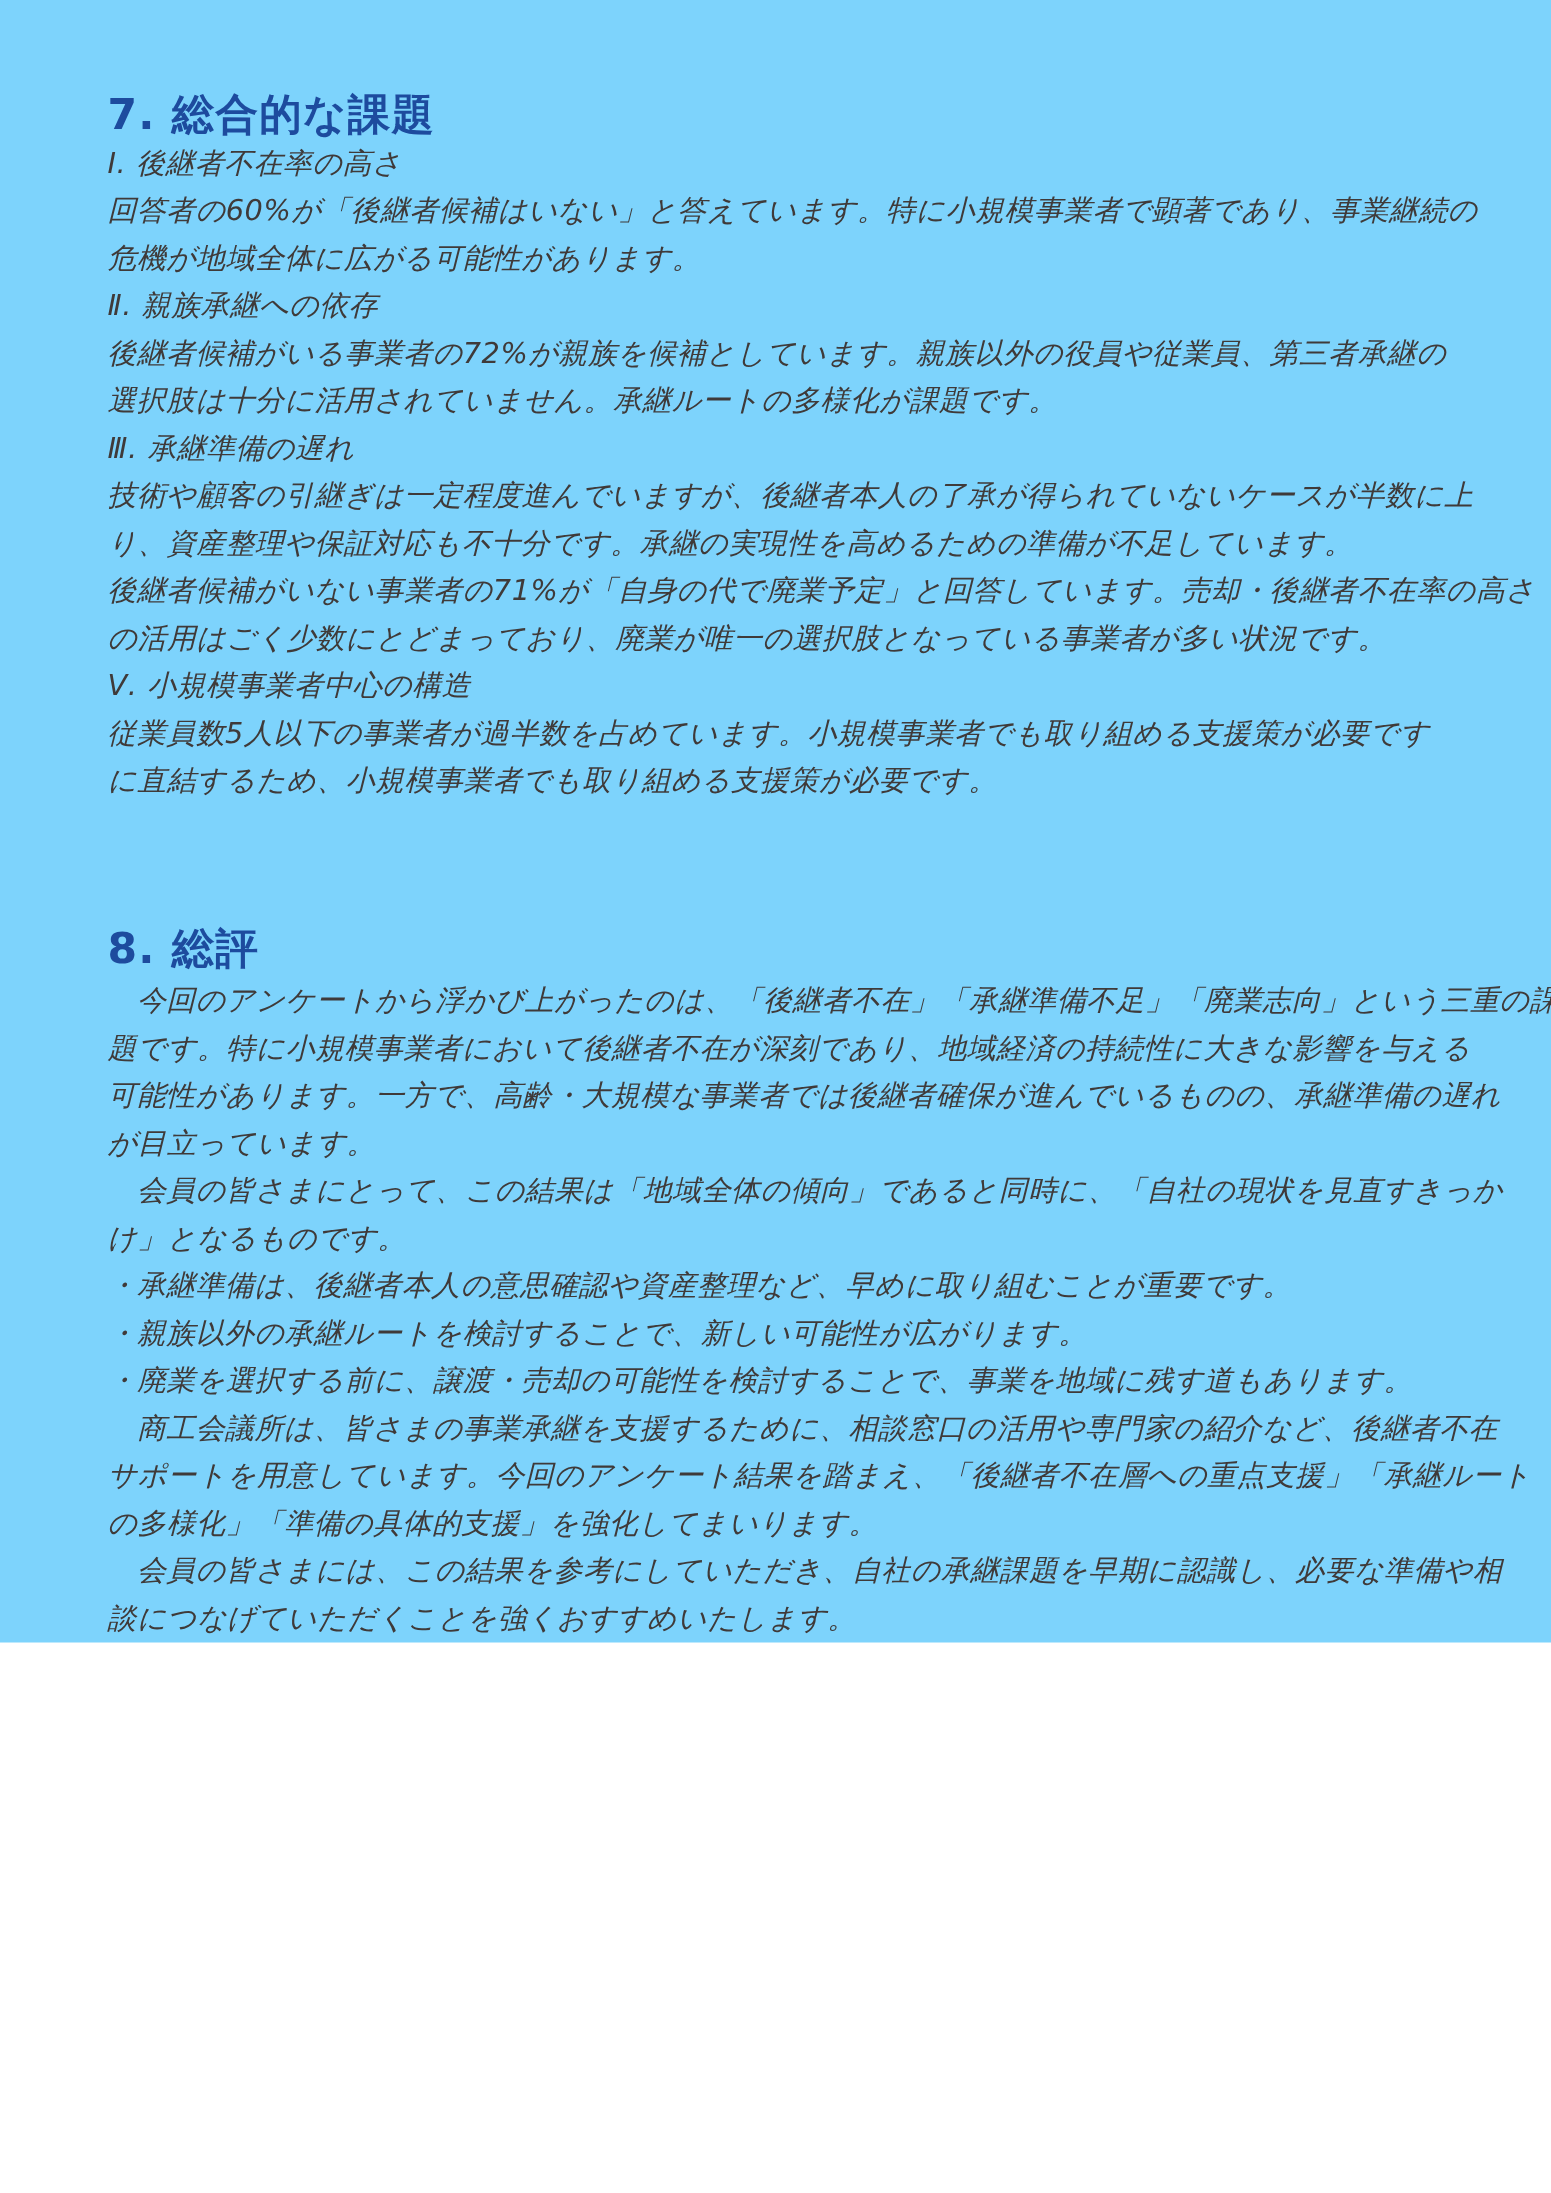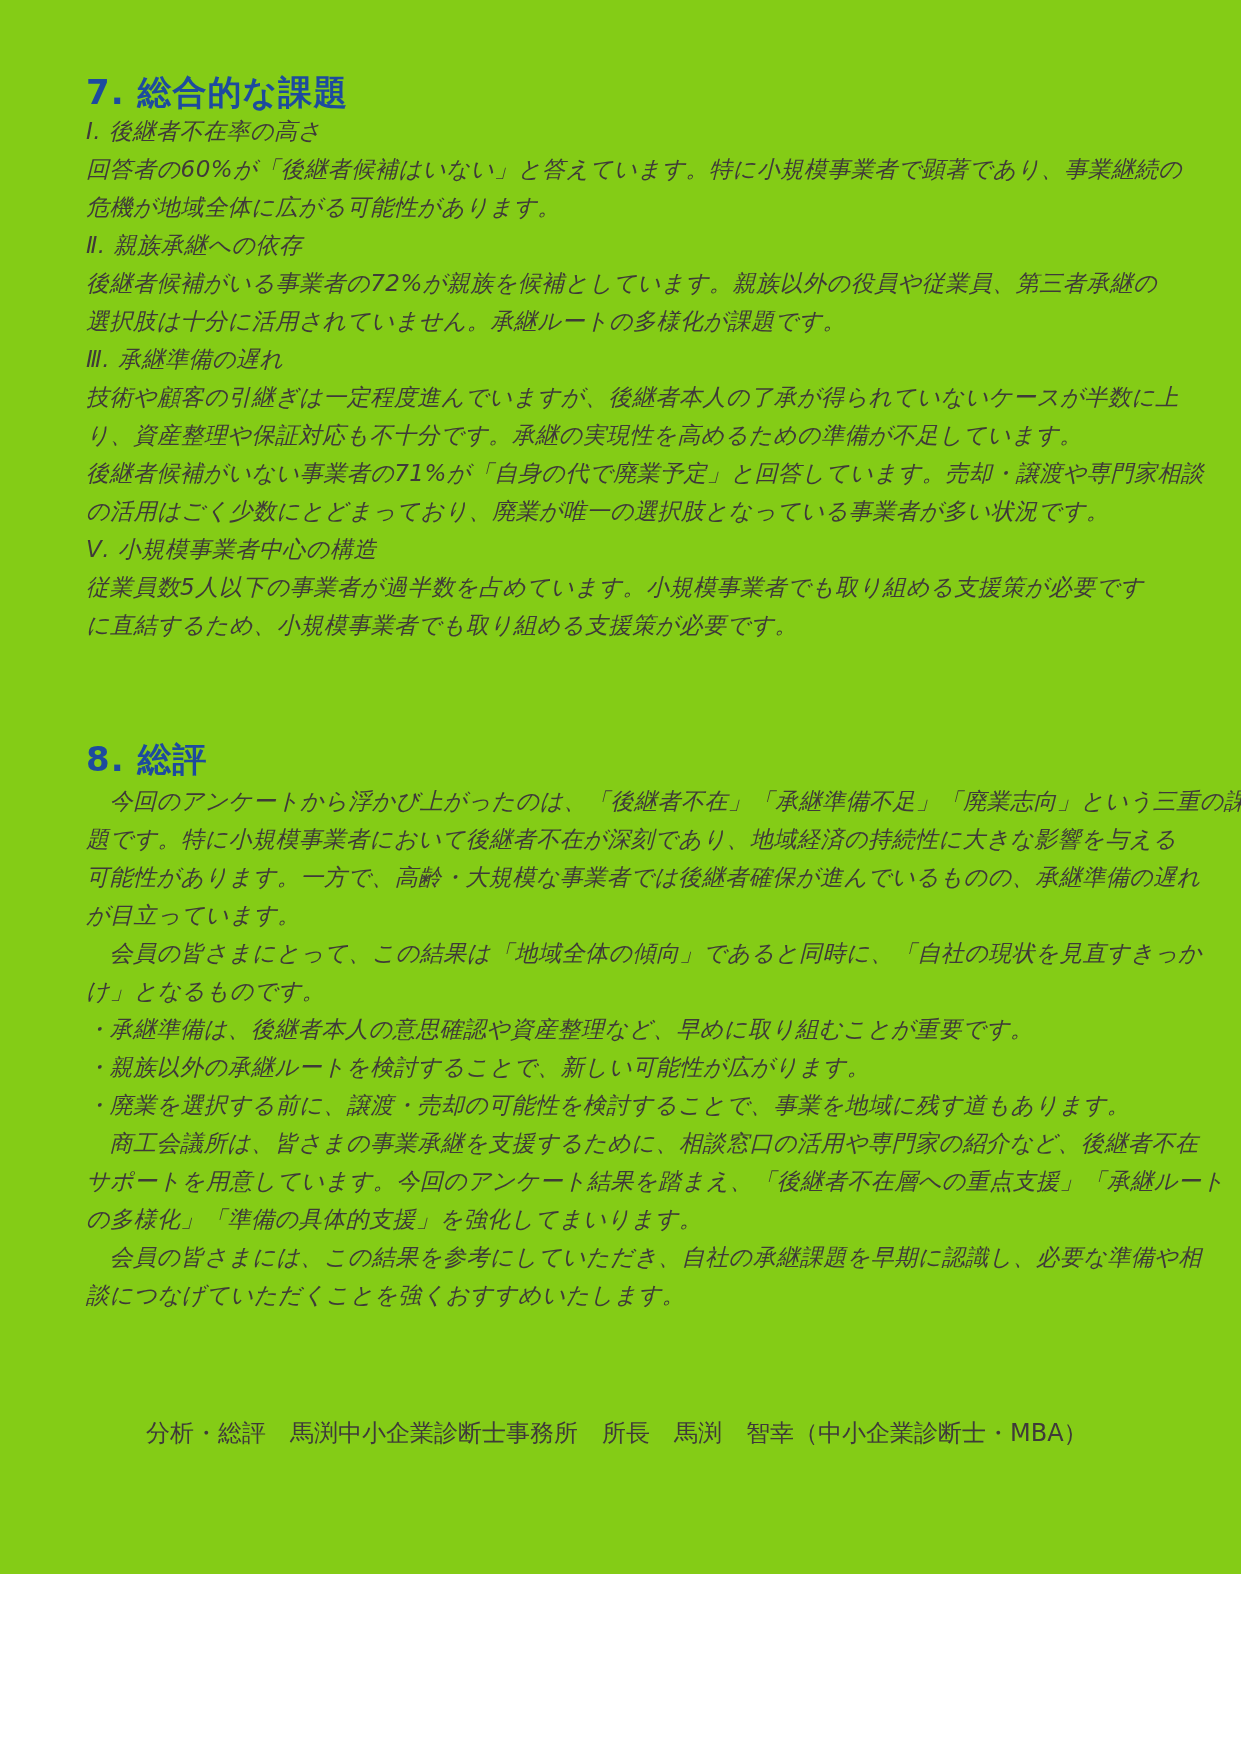--- a/index.html
+++ b/index.html
@@ -8,22 +8,22 @@
     --pagenum-color:#251e1c;
   }
   html,body{margin:0;padding:0;}
   body{
     width:1241px;height:1754px;
     background:#ffffff;
     font-family:"DejaVu Sans","Liberation Sans",sans-serif;
   }
   .page{
     position:relative;
-    width:1241px;height:1574px;
-    background:#84cc16;
+    width:1241px;height:1314px;
+    background:#7dd3fc;
     overflow:hidden;
   }
   .content{
     position:absolute;
     left:86px;top:0;
     width:1080px;
   }
   .section-heading{
     margin:0;
     font-size:34px;
@@ -71,21 +71,21 @@
       <div class="section-body">
           <div class="text-line">Ⅰ. 後継者不在率の高さ</div>
           <div class="text-line">回答者の60%が「後継者候補はいない」と答えています。特に小規模事業者で顕著であり、事業継続の</div>
           <div class="text-line">危機が地域全体に広がる可能性があります。</div>
           <div class="text-line">Ⅱ. 親族承継への依存</div>
           <div class="text-line">後継者候補がいる事業者の72%が親族を候補としています。親族以外の役員や従業員、第三者承継の</div>
           <div class="text-line">選択肢は十分に活用されていません。承継ルートの多様化が課題です。</div>
           <div class="text-line">Ⅲ. 承継準備の遅れ</div>
           <div class="text-line">技術や顧客の引継ぎは一定程度進んでいますが、後継者本人の了承が得られていないケースが半数に上</div>
           <div class="text-line">り、資産整理や保証対応も不十分です。承継の実現性を高めるための準備が不足しています。</div>
-          <div class="text-line">後継者候補がいない事業者の71%が「自身の代で廃業予定」と回答しています。売却・譲渡や専門家相談</div>
+          <div class="text-line">後継者候補がいない事業者の71%が「自身の代で廃業予定」と回答しています。売却・後継者不在率の高さ</div>
           <div class="text-line">の活用はごく少数にとどまっており、廃業が唯一の選択肢となっている事業者が多い状況です。</div>
           <div class="text-line">Ⅴ. 小規模事業者中心の構造</div>
           <div class="text-line">従業員数5人以下の事業者が過半数を占めています。小規模事業者でも取り組める支援策が必要です</div>
           <div class="text-line">に直結するため、小規模事業者でも取り組める支援策が必要です。</div>
         </div>
     </section>
 
     <section>
       <h2 class="section-heading heading-8">8. 総評</h2>
       <div class="section-body section-body-8">

